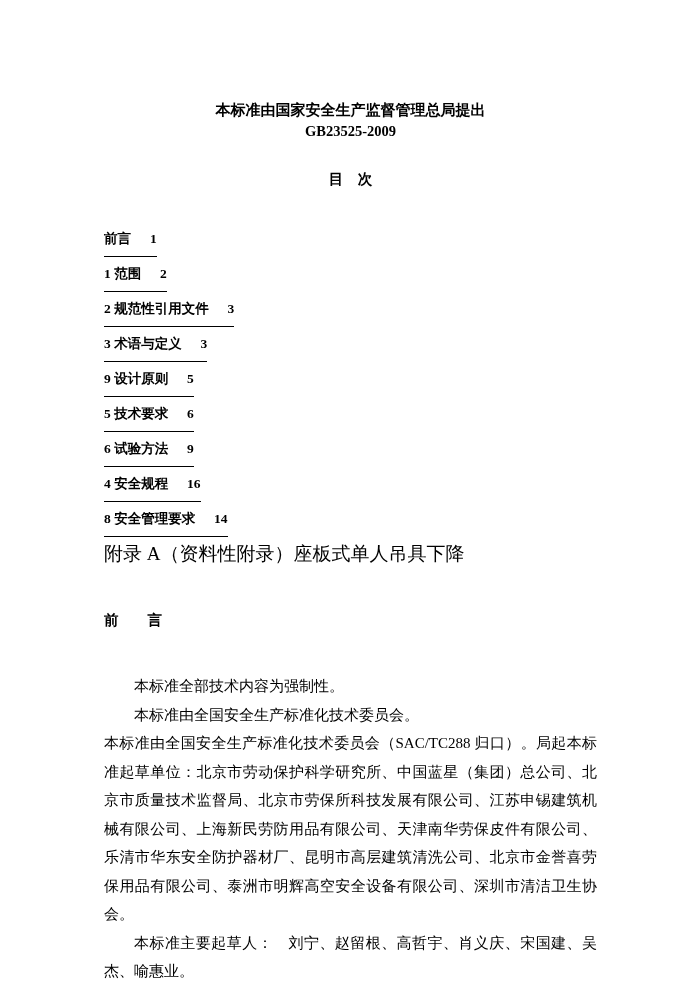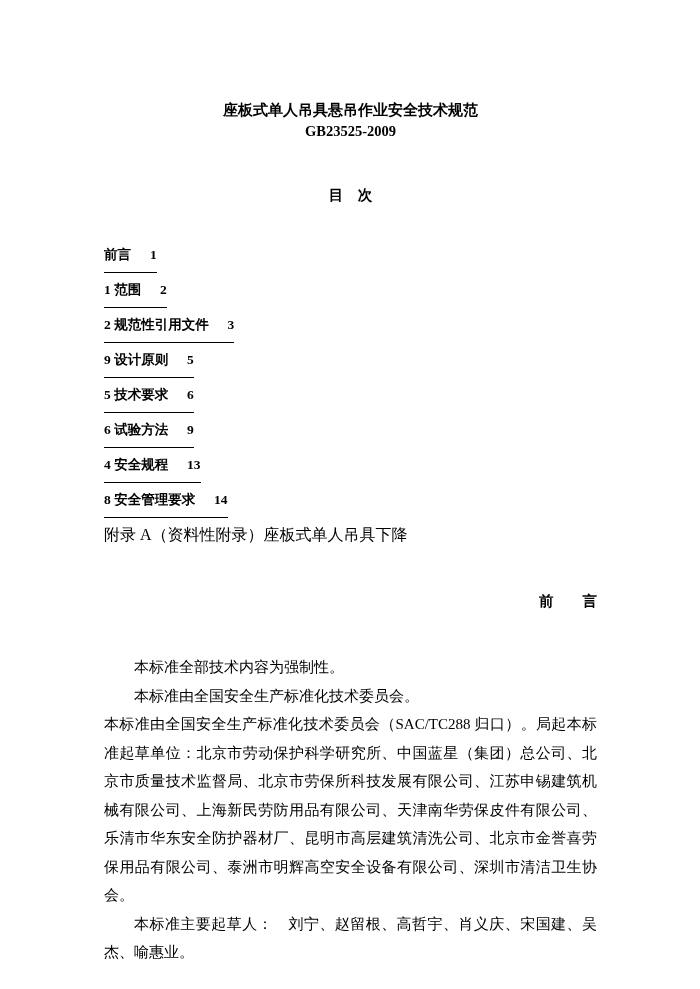--- a/index.html
+++ b/index.html
@@ -20,21 +20,21 @@
     line-height: 21px;
   }
   .std-no {
     font-size: 14.5px;
     font-weight: bold;
     text-align: center;
     line-height: 20px;
     font-family: Liberation Serif, serif;
   }
   .toc-heading {
-    margin-top: 44px;
+    margin-top: 28px;
     font-size: 14.5px;
     font-weight: bold;
     text-align: center;
     line-height: 20px;
   }
   .toc {
     margin-top: 40px;
   }
   .toc-item {
     font-size: 13.5px;
@@ -45,81 +45,84 @@
   .toc-link {
     display: inline-block;
     border-bottom: 1px solid #000;
     padding-bottom: 7px;
     cursor: pointer;
   }
   .toc-pageno {
     margin-left: 1.4em;
   }
   .toc-appendix {
-    font-size: 16px;
+    font-size: 19px;
     font-weight: normal;
     line-height: 20px;
     margin-bottom: 0;
   }
   .foreword-heading {
     margin-top: 46px;
     font-size: 14.5px;
     font-weight: bold;
-    text-align: right;
+    text-align: left;
     line-height: 20px;
   }
   .body-text {
     margin-top: 42px;
   }
   .para {
     font-size: 15px;
     line-height: 28.5px;
     text-align: justify;
   }
   .para.indent { text-indent: 2em; }
 </style>
 </head>
 <body>
 
 <div class="page">
 
-  <h1 class="doc-title">座板式单人吊具悬吊作业安全技术规范</h1>
+  <h1 class="doc-title">本标准由国家安全生产监督管理总局提出</h1>
   <h2 class="std-no">GB23525-2009</h2>
 
   <h3 class="toc-heading">目　次</h3>
 
   <nav class="toc">
 
     <div class="toc-item">
       <span class="toc-link"><span class="toc-label">前言</span><span class="toc-pageno">1</span></span>
     </div>
 
     <div class="toc-item">
       <span class="toc-link"><span class="toc-label">1 范围</span><span class="toc-pageno">2</span></span>
     </div>
 
     <div class="toc-item">
       <span class="toc-link"><span class="toc-label">2 规范性引用文件</span><span class="toc-pageno">3</span></span>
     </div>
 
+    <div class="toc-item">
+      <span class="toc-link"><span class="toc-label">3 术语与定义</span><span class="toc-pageno">3</span></span>
+    </div>
 
     <div class="toc-item">
       <span class="toc-link"><span class="toc-label">9 设计原则</span><span class="toc-pageno">5</span></span>
     </div>
 
     <div class="toc-item">
       <span class="toc-link"><span class="toc-label">5 技术要求</span><span class="toc-pageno">6</span></span>
     </div>
 
     <div class="toc-item">
       <span class="toc-link"><span class="toc-label">6 试验方法</span><span class="toc-pageno">9</span></span>
     </div>
 
     <div class="toc-item">
-      <span class="toc-link"><span class="toc-label">4 安全规程</span><span class="toc-pageno">13</span></span>
+      <span class="toc-link"><span class="toc-label">4 安全规程</span><span class="toc-pageno">16</span></span>
     </div>
 
     <div class="toc-item">
       <span class="toc-link"><span class="toc-label">8 安全管理要求</span><span class="toc-pageno">14</span></span>
     </div>
 
     <div class="toc-item toc-appendix">附录 A（资料性附录）座板式单人吊具下降</div>
 
   </nav>
 

